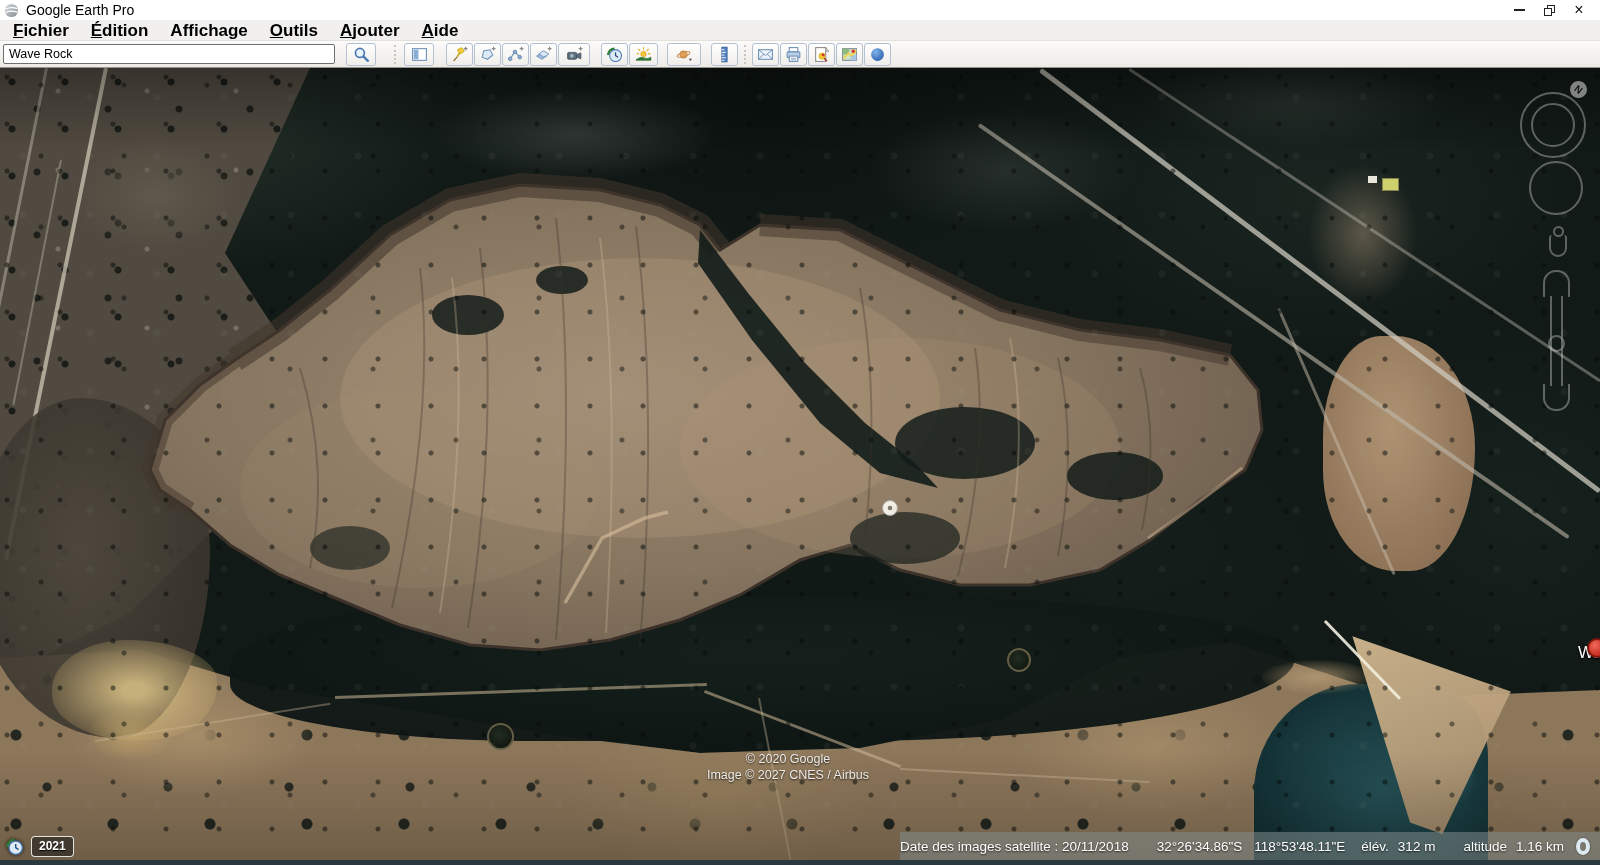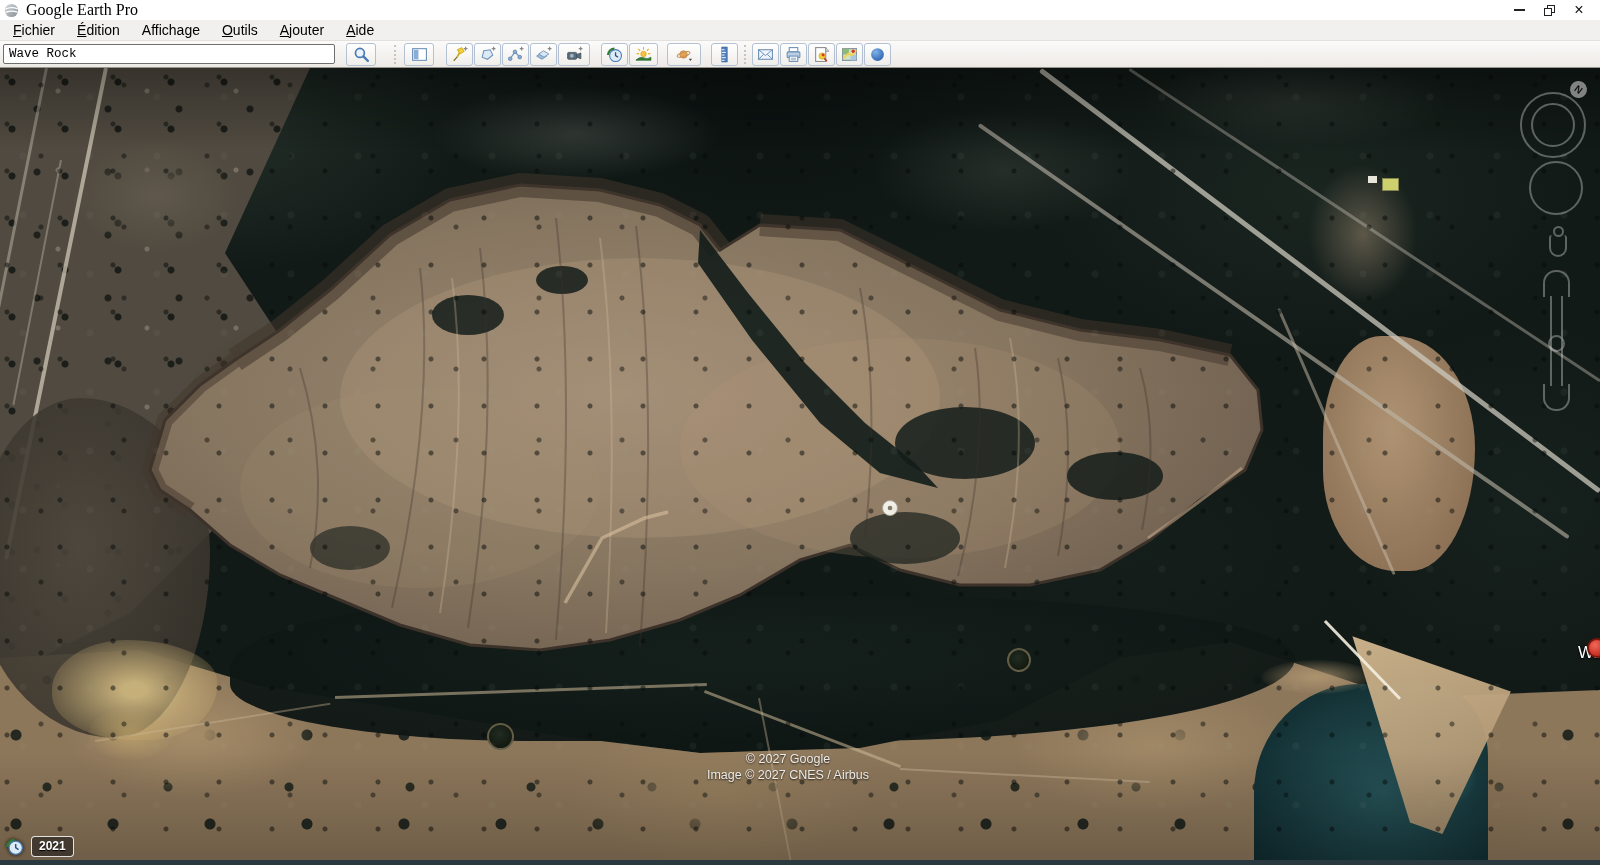--- a/index.html
+++ b/index.html
@@ -10,46 +10,46 @@
     font-family:"Liberation Sans", sans-serif; background:#fff;
   }
 
   
   .titlebar {
     position:relative; height:20px; background:#ffffff;
     display:flex; align-items:center; padding-left:4px;
   }
   .titlebar .app-icon { width:15px; height:15px; margin-right:7px; display:inline-flex; }
   .titlebar .app-icon svg { width:15px; height:15px; }
-  .titlebar .title-text { font-size:16px; color:#000;font-family:Liberation Serif, serif; }
+  .titlebar .title-text { font-size:14px; color:#000; }
   .win-controls { position:absolute; right:6px; top:0; height:20px; display:flex; }
   .win-btn { width:30px; height:20px; display:flex; align-items:center; justify-content:center; cursor:default; }
   .glyph-min { width:11px; height:0; border-bottom:2px solid #222; }
   .glyph-restore { position:relative; width:11px; height:11px; }
   .glyph-restore .back { position:absolute; right:0; top:0; width:8px; height:8px; border:1.4px solid #222; }
   .glyph-restore .front { position:absolute; left:0; bottom:0; width:8px; height:8px; border:1.4px solid #222; background:#fff; }
   .glyph-close { font-size:16px; line-height:16px; color:#111; }
 
   
   .menubar {
     height:21px; background:#f1f0ee; display:flex; align-items:center;
     padding-left:2px; border-bottom:1px solid #e3e1de;
   }
-  .menu-item { font-size:14px; color:#000; padding:0 11px; height:21px; line-height:21px; }
+  .menu-item { font-size:17px; color:#000; padding:0 11px; height:21px; line-height:21px;font-weight:bold; }
   .menu-item u { text-decoration:underline; }
 
   
   .toolbar {
     position:relative; height:27px;
     background:linear-gradient(#fcfbfa,#edeae6);
     border-bottom:1px solid #97948f;
   }
   .search-input {
     position:absolute; left:3px; top:3px; width:332px; height:20px;
-    border:1px solid #6f6f6f; border-radius:2px; font-family:Liberation Mono, monospace;
+    border:1px solid #6f6f6f; border-radius:2px; font-family:Liberation Sans, sans-serif;
     font-size:12.5px; padding:0 5px; color:#000; background:#fff;
   }
   .tbtn {
     position:absolute; top:2px; height:23px; width:27px;
     border:1px solid #b3c1d3; border-radius:3px;
     background:linear-gradient(#ffffff,#f0eeea);
     display:flex; align-items:center; justify-content:center; cursor:default;
   }
   .tbtn svg { width:17px; height:17px; }
   .tsep { position:absolute; top:4px; width:0; height:19px; border-left:2px dotted #c8c4be; }
@@ -506,21 +506,21 @@
       <div class="layer track" style="left:705px;top:622px;width:210px;height:2.5px;transform:rotate(21deg);"></div>
       <div class="layer track" style="left:900px;top:700px;width:250px;height:2px;opacity:.8;transform:rotate(3deg);"></div>
       <div class="layer track" style="left:760px;top:630px;width:168px;height:2px;opacity:.7;transform:rotate(79deg);"></div>
       <div class="layer track" style="left:95px;top:672px;width:238px;height:2px;opacity:.7;transform:rotate(-9deg);"></div>
 
       <div class="layer noise"></div>
       <div class="layer vignette"></div>
     </div>
 
     <div class="layer copyright">
-      <div>© 2027 Google</div>
+      <div>© 2020 Google</div>
       <div>Image © 2027 CNES / Airbus</div>
     </div>
 
     <span class="layer wave-label">Wave</span>
     <span class="layer wave-pin"></span>
 
     <div class="nav">
       <div class="ring compass-outer"></div>
       <div class="ring compass-inner"></div>
       <div class="layer north-badge">N</div>
@@ -535,15 +535,25 @@
       <div class="layer zoom-minus"></div>
     </div>
 
     <div class="layer time-clock"><svg viewBox="0 0 16 16">
           <path d="M2 8.5 a6 6 0 0 1 6-6" fill="none" stroke="#2e7d32" stroke-width="2.2"></path>
           <circle cx="9" cy="9" r="5.6" fill="#dcebf7" stroke="#4a7ab5" stroke-width="1"></circle>
           <path d="M9 5.8 V9 l2.4 1.6" fill="none" stroke="#2b5277" stroke-width="1.2"></path>
         </svg></div>
     <div class="layer time-badge">2021</div>
 
+    <div class="layer status-band">
+      <span class="sp-lg">Date des images satellite : 20/11/2018</span>
+      <span class="sp-xs">32°26'34.86"S</span>
+      <span class="sp-md">118°53'48.11"E</span>
+      <span class="sp-sm">élév.</span>
+      <span class="sp-lg">312 m</span>
+      <span class="sp-sm">altitude</span>
+      <span class="sp-xs">1.16 km</span>
+      <span class="loading-ring"></span>
+    </div>
     <div class="layer bottom-strip"></div>
   </div>
 </div>
 
 </body></html>

